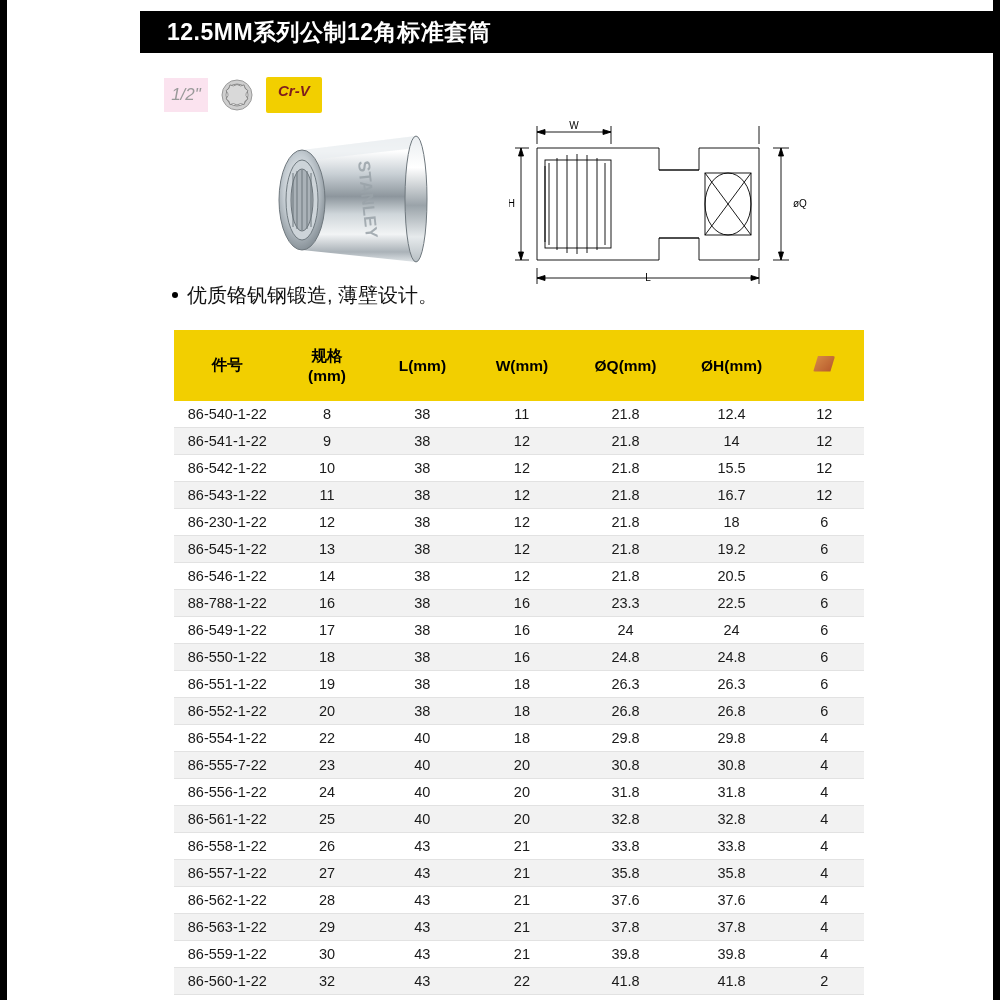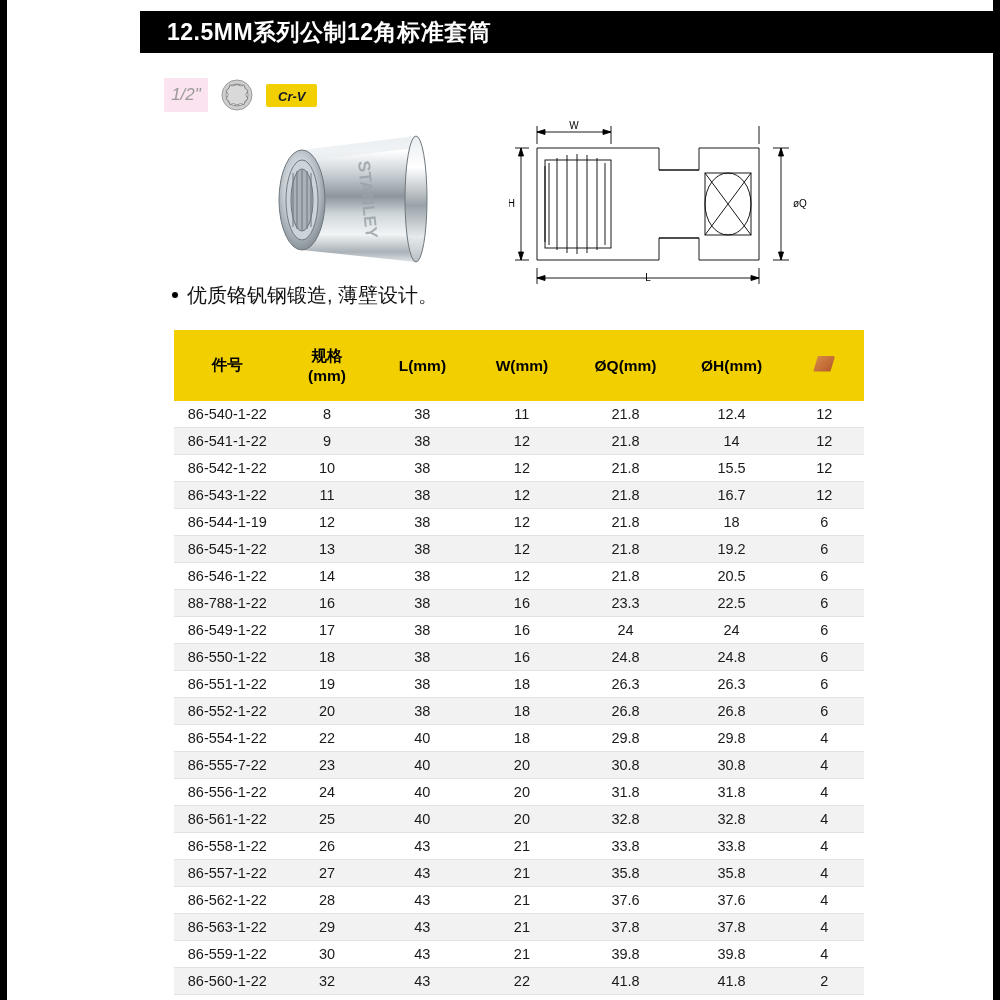--- a/index.html
+++ b/index.html
@@ -71,25 +71,25 @@
   }
   .badge-12pt {
     margin-left: 12px;
     width: 34px;
     height: 34px;
     position: relative;
   }
   .badge-crv {
     margin-left: 12px;
     background: #f2cf00;
-    color: #0f172a;
-    font-size: 13px;
+    color: #7f1d1d;
+    font-size: 15px;
     font-weight: bold;
     font-style: italic;
-    padding: 5px 12px 3px 12px;
+    padding: 5px 12px 14px 12px;
     border-radius: 2px;
   }
   
   .product-photo {
     position: absolute;
     left: 252px;
     top: 128px;
     width: 190px;
     height: 148px;
   }
@@ -323,21 +323,21 @@
           <tr>
             <td class="col-part">86-543-1-22</td>
             <td class="col-n">11</td>
             <td class="col-n">38</td>
             <td class="col-n">12</td>
             <td class="col-n">21.8</td>
             <td class="col-n">16.7</td>
             <td class="col-last">12</td>
           </tr>
           <tr>
-            <td class="col-part">86-544-1-19</td>
+            <td class="col-part">86-230-1-22</td>
             <td class="col-n">12</td>
             <td class="col-n">38</td>
             <td class="col-n">12</td>
             <td class="col-n">21.8</td>
             <td class="col-n">18</td>
             <td class="col-last">6</td>
           </tr>
           <tr>
             <td class="col-part">86-545-1-22</td>
             <td class="col-n">13</td>

